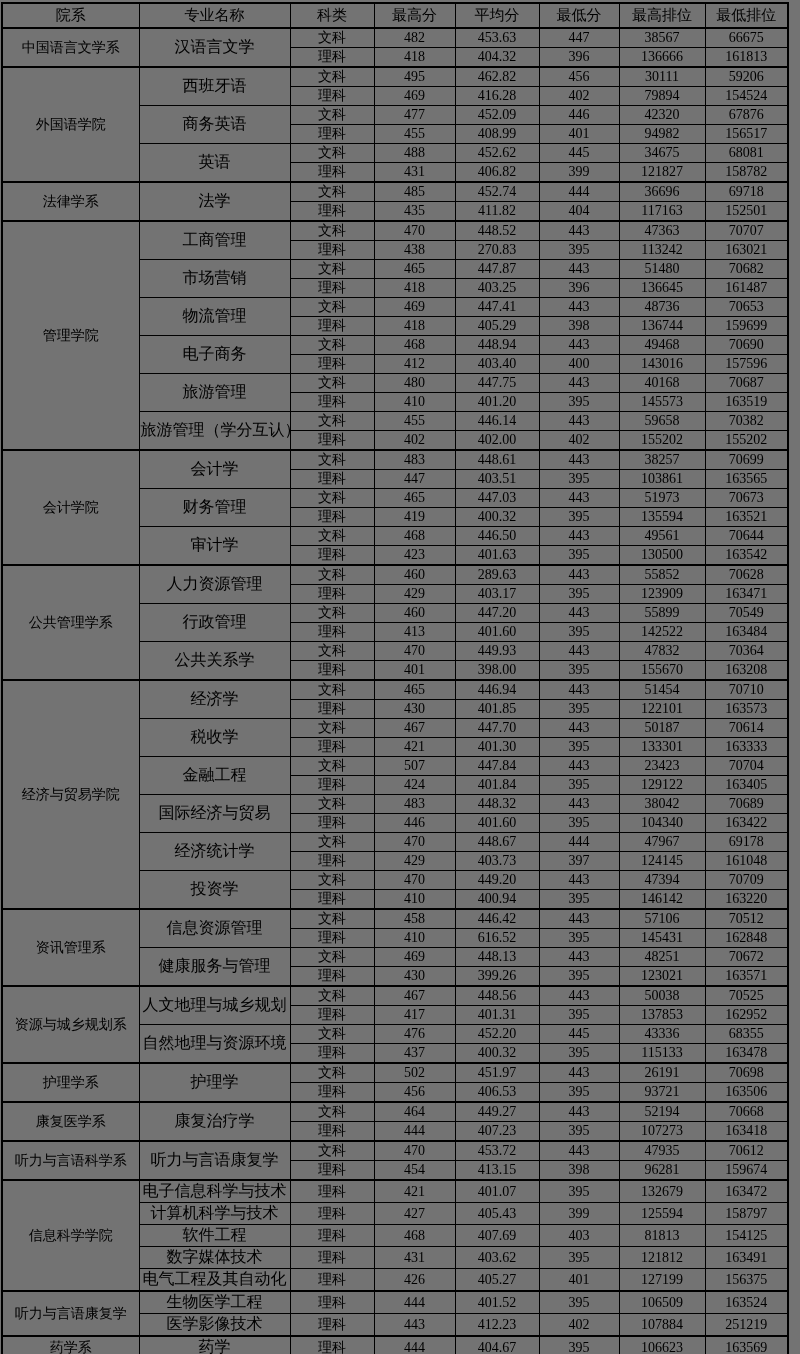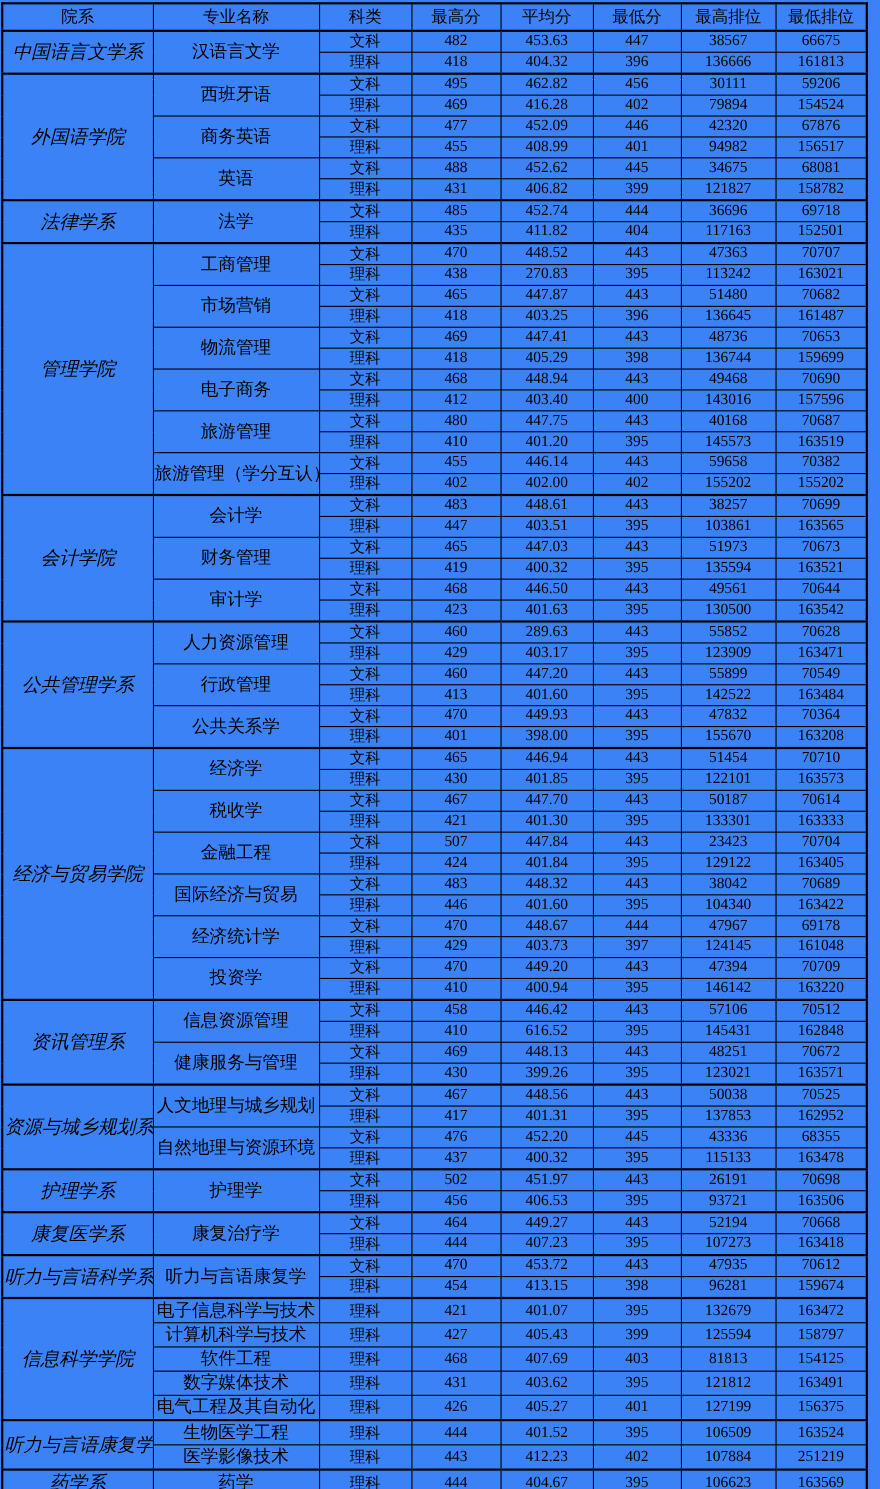--- a/index.html
+++ b/index.html
@@ -1,25 +1,25 @@
 <!DOCTYPE html>
 <html><head>
 <meta charset="utf-8">
 <style>
   html,body{margin:0;padding:0;background:#fff;}
-  .page{position:relative;width:800px;height:1354px;background:#3b82f6;overflow:hidden;
+  .page{position:relative;width:800px;height:1354px;background:#737373;overflow:hidden;
         font-family:"Liberation Serif","DejaVu Serif",serif;color:#000;}
   table.score-table{border-collapse:collapse;table-layout:fixed;width:786px;
         margin:2px 0 0 1px;border:2px solid #000;}
   .score-table th,.score-table td{border:1px solid #000;text-align:center;vertical-align:middle;
         padding:0 1px;white-space:nowrap;overflow:hidden;font-weight:normal;}
   .score-table thead th{height:23px;font-size:15px;border-bottom:2px solid #000;}
   .score-table td{height:17px;font-size:14px;}
   .score-table tr.dept-start>td{border-top:2px solid #000;}
-  .score-table td.dept-cell{font-size:17px;font-style:italic;}
+  .score-table td.dept-cell{font-size:14px;}
   .score-table td.major-cell{font-size:16px;}
   .score-table td.note-cell{letter-spacing:1px;}
 </style>
 </head>
 <body>
 
 <div class="page">
   <table class="score-table">
     <colgroup>
       <col style="width:137px">

